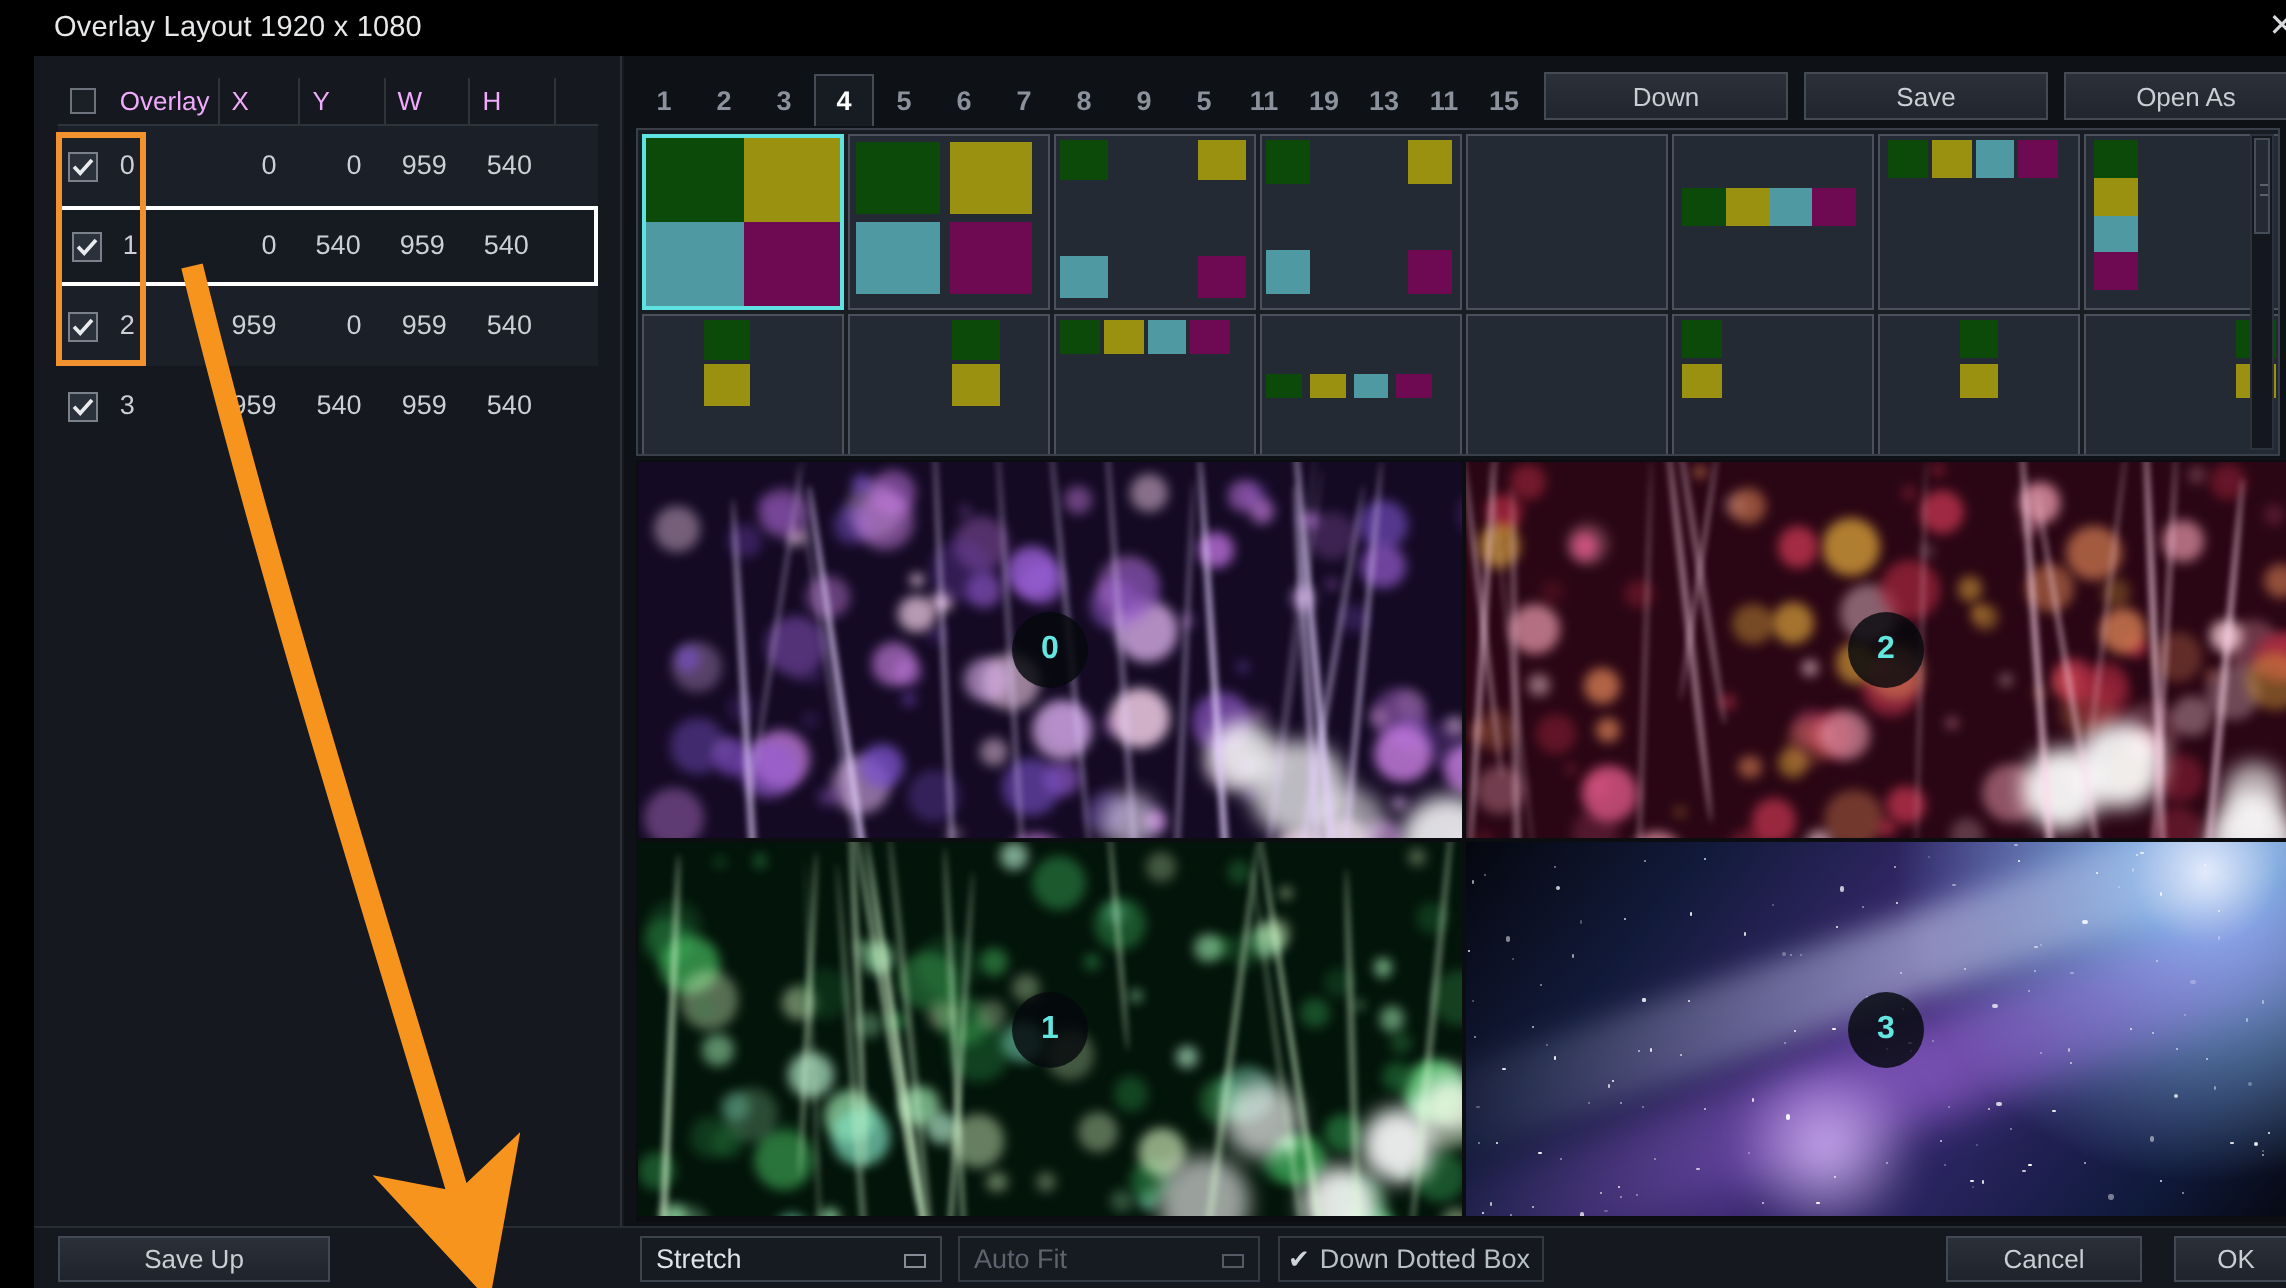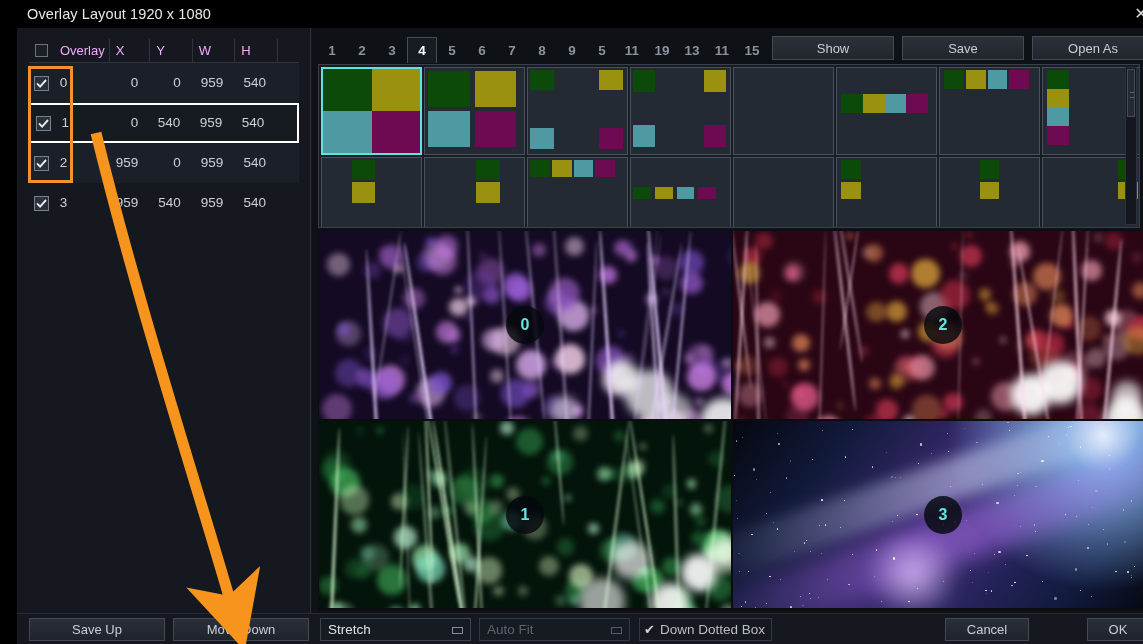--- a/index.html
+++ b/index.html
@@ -348,21 +348,21 @@
         <div class="tab">5</div>
         <div class="tab">11</div>
         <div class="tab">19</div>
         <div class="tab">13</div>
         <div class="tab">11</div>
         <div class="tab">15</div>
         <div class="tab">16</div>
       </div>
 
     <div class="toolbtns">
-      <div class="tbtn">Show</div>
+      <div class="tbtn">Down</div>
       <div class="tbtn">Save</div>
       <div class="tbtn">Open As</div>
     </div>
 
     <div class="thumbs-wrap">
       <div class="thumbs" id="thumbs">
           <div class="thumb sel">
             <div class="blk" style="left: 0%; top: 0%; width: 50%; height: 50%; background: rgb(12, 74, 10);"></div>
             <div class="blk" style="left: 50%; top: 0%; width: 50%; height: 50%; background: rgb(154, 145, 16);"></div>
             <div class="blk" style="left: 0%; top: 50%; width: 50%; height: 50%; background: rgb(79, 154, 162);"></div>
@@ -954,38 +954,37 @@
             <div style="position: absolute; border-radius: 50%; background: rgb(255, 255, 255); width: 2.4px; height: 2.4px; left: 84.297%; top: 67.3633%; opacity: 0.75;"></div>
             <div style="position: absolute; border-radius: 50%; background: rgb(255, 255, 255); width: 1.2px; height: 1.2px; left: 94.8028%; top: 82.0872%; opacity: 0.36;"></div>
           </div>
           <div class="badge">3</div>
         </div>
       </div>
   </div>
 
   <div class="bottombar">
     <div class="bbtn" style="left:12px; width:136px;">Save Up</div>
-    <div class="bbtn" style="left:156px; width:136px;">Move Down</div>
 
     <div class="combo disabled" style="left:462px; width:151px;">
       <span>Auto Fit</span>
       <span class="arrow"></span>
     </div>
 
     <div class="combo" style="left:303px; width:151px;">
       <span>Stretch</span>
       <span class="arrow"></span>
     </div>
 
     <div class="chk-wrap" style="left:622px;">
       <span style="color:#cfd4da;font-size:13px;">✔</span>
       <span>Down Dotted Box</span>
     </div>
 
-    <div class="bbtn" style="left:928px; width:84px;">Cancel</div>
+    <div class="bbtn" style="left:956px; width:98px;">Cancel</div>
     <div class="bbtn" style="left:1070px; width:62px;">OK</div>
   </div>
 
   <div class="hl-box" style="left:11px; top:66px; width:45px; height:117px;"></div>
 
   <svg class="anno" style="left:0;top:0;width:1143px;height:644px;">
     <defs>
       <marker id="ah" markerWidth="7" markerHeight="7" refX="2.2" refY="3.5" orient="auto">
         <path d="M0,0 L7,3.5 L0,7 L1.8,3.5 z" fill="#f7941e"></path>
       </marker>

